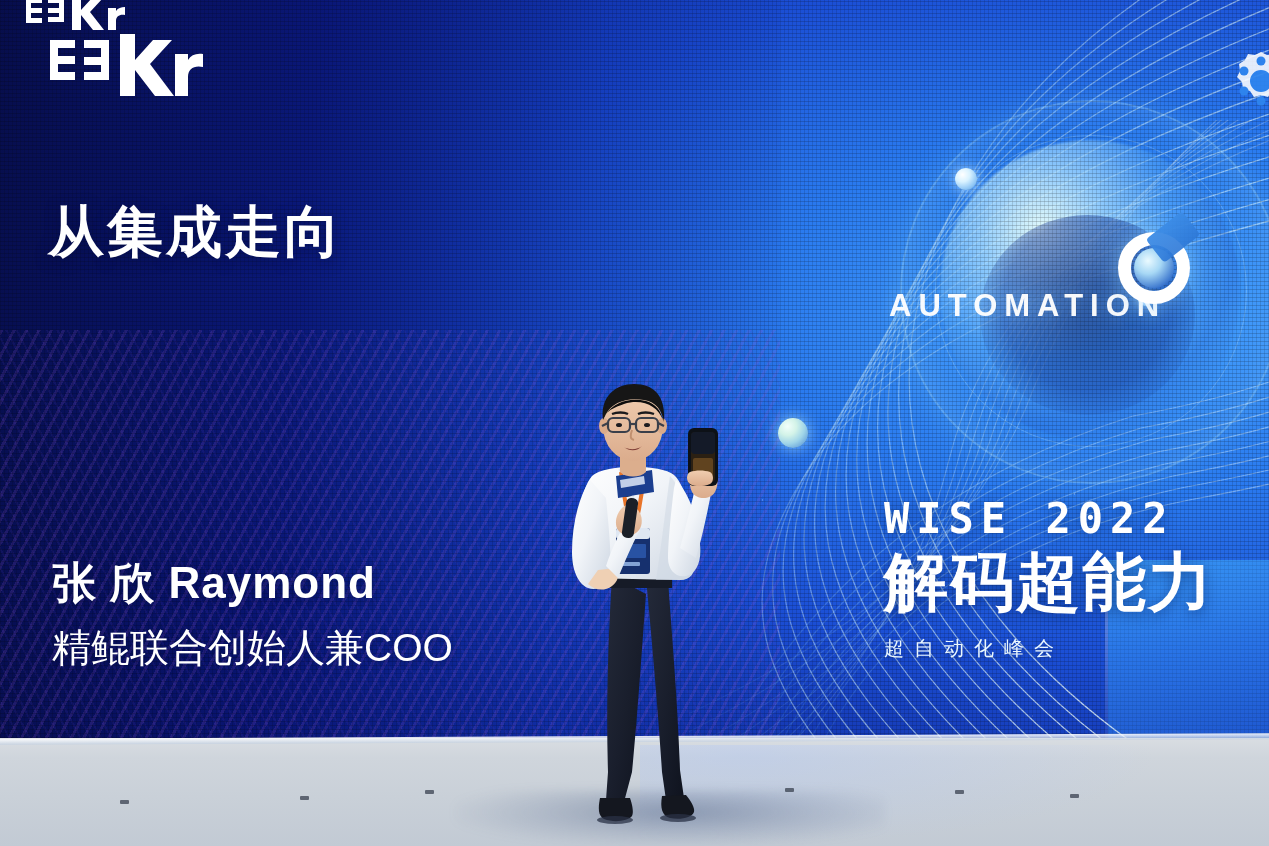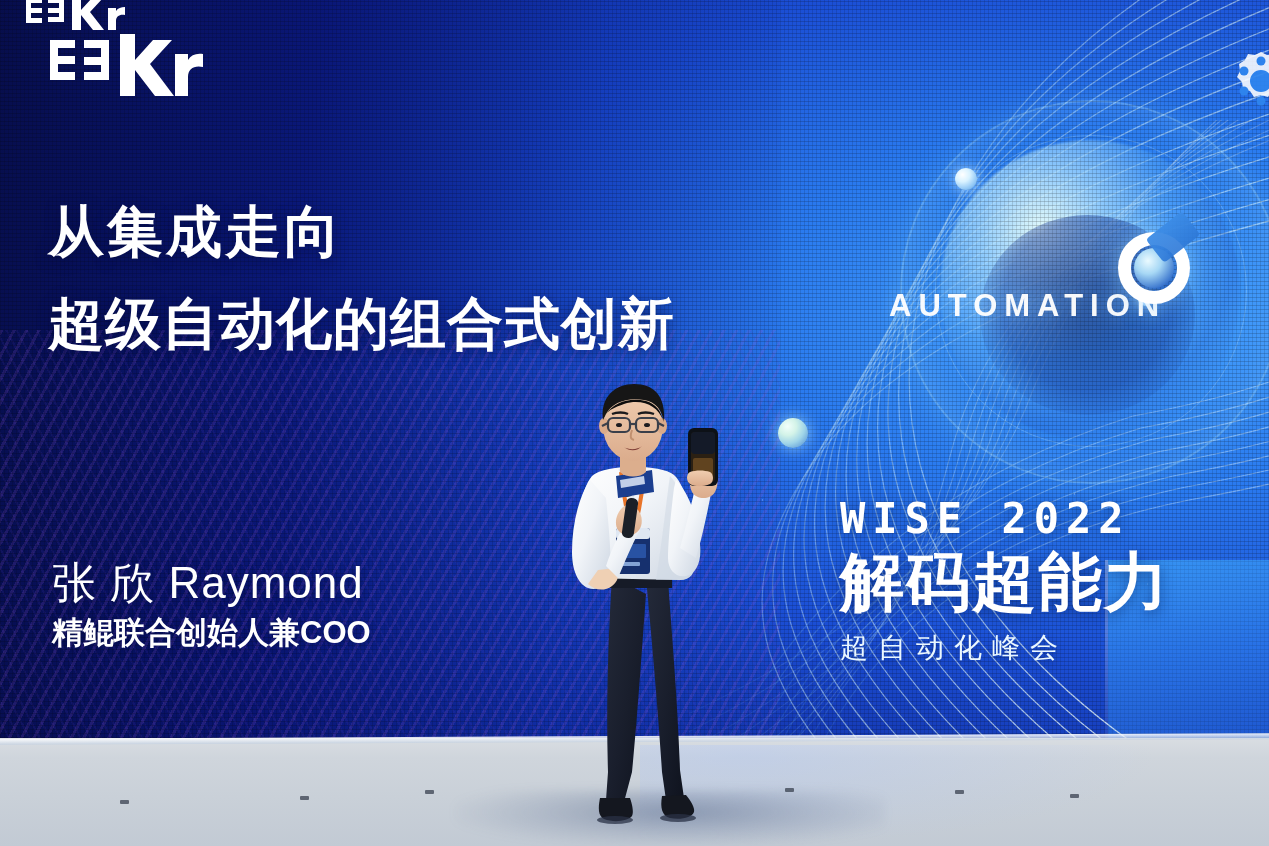--- a/index.html
+++ b/index.html
@@ -92,25 +92,25 @@
     position:absolute;left:48px;top:186px;width:1010px;
     color:#fff;font-weight:700;font-size:56px;line-height:92px;letter-spacing:3px;
     text-shadow:0 3px 14px rgba(0,10,60,.55);
   }
   .title .l2{display:block;letter-spacing:1px;}
 
   .speaker{
     position:absolute;left:52px;top:556px;width:520px;color:#fff;
   }
   .speaker-name{
-    font-size:44px;font-weight:400;letter-spacing:1px;line-height:54px;
+    font-size:44px;font-weight:700;letter-spacing:1px;line-height:54px;
     text-shadow:0 2px 10px rgba(0,10,60,.5);white-space:nowrap;
   }
   .speaker-role{
-    font-size:31px;font-weight:700;letter-spacing:0px;line-height:42px;margin-top:2px;
+    font-size:39px;font-weight:400;letter-spacing:0px;line-height:42px;margin-top:17px;
     text-shadow:0 2px 9px rgba(0,10,60,.5);
   }
 
   .auto-word{
     position:absolute;left:952px;top:228px;
     font-size:74px;font-weight:800;letter-spacing:2px;color:#fff;
     text-shadow:0 0 24px rgba(140,210,255,.55);
   }
   .automation-word{
     position:absolute;left:889px;top:288px;
@@ -126,32 +126,32 @@
   .auto-o-inner{
     position:absolute;left:1134px;top:248px;width:40px;height:40px;border-radius:50%;
     background:radial-gradient(circle at 35% 32%, #eafaff 0%, #a7d8f5 35%, #3d78cf 75%, #1b3f9e 100%);
   }
   .auto-o-cut{
     position:absolute;left:1150px;top:222px;width:46px;height:30px;
     background:linear-gradient(180deg, rgba(60,140,230,.95), rgba(45,120,215,.9));
     transform:rotate(-38deg);border-radius:4px;
   }
 
-  .wise-block{position:absolute;left:840px;top:495px;color:#fff;}
+  .wise-block{position:absolute;left:866px;top:495px;color:#fff;padding-left:18px;}
   .wise-2022{
     font-size:42px;font-weight:800;letter-spacing:7px;line-height:48px;
     font-family:"DejaVu Sans Mono","Liberation Mono",monospace;
     text-shadow:0 2px 14px rgba(0,30,90,.45);
   }
   .wise-main{
     font-size:64px;font-weight:800;letter-spacing:2px;line-height:78px;margin-top:0;
     white-space:nowrap;text-shadow:0 3px 14px rgba(0,25,85,.5);
   }
   .wise-sub{
-    font-size:28px;font-weight:500;letter-spacing:10px;line-height:34px;margin-top:10px;
+    font-size:20px;font-weight:500;letter-spacing:10px;line-height:34px;margin-top:10px;
     color:#eaf7ff;text-shadow:0 2px 10px rgba(0,25,85,.45);
   }
 
   
   .kr-small{position:absolute;left:22px;top:-8px;width:130px;height:64px;}
   .kr-big{position:absolute;left:44px;top:30px;width:196px;height:100px;}
 
   
   .gear{position:absolute;left:1228px;top:48px;width:66px;height:66px;opacity:.92;}
 
@@ -308,21 +308,20 @@
       <circle cx="16" cy="23" r="4.5" fill="#2f86ef"></circle>
     </svg>
 
     <div class="automation-word">AUTOMATION</div>
     <div class="auto-o"></div>
     <div class="auto-o-inner"></div>
     <div class="auto-o-cut"></div>
 
     <div class="title">
       <span>从集成走向</span>
-      <span class="l2">超级自动化的组合式创新</span>
     </div>
 
     <div class="speaker">
       <div class="speaker-name">张 欣  Raymond</div>
       <div class="speaker-role">精鲲联合创始人兼COO</div>
     </div>
 
     <div class="wise-block">
       <div class="wise-2022">WISE 2022</div>
       <div class="wise-main">解码超能力</div>

